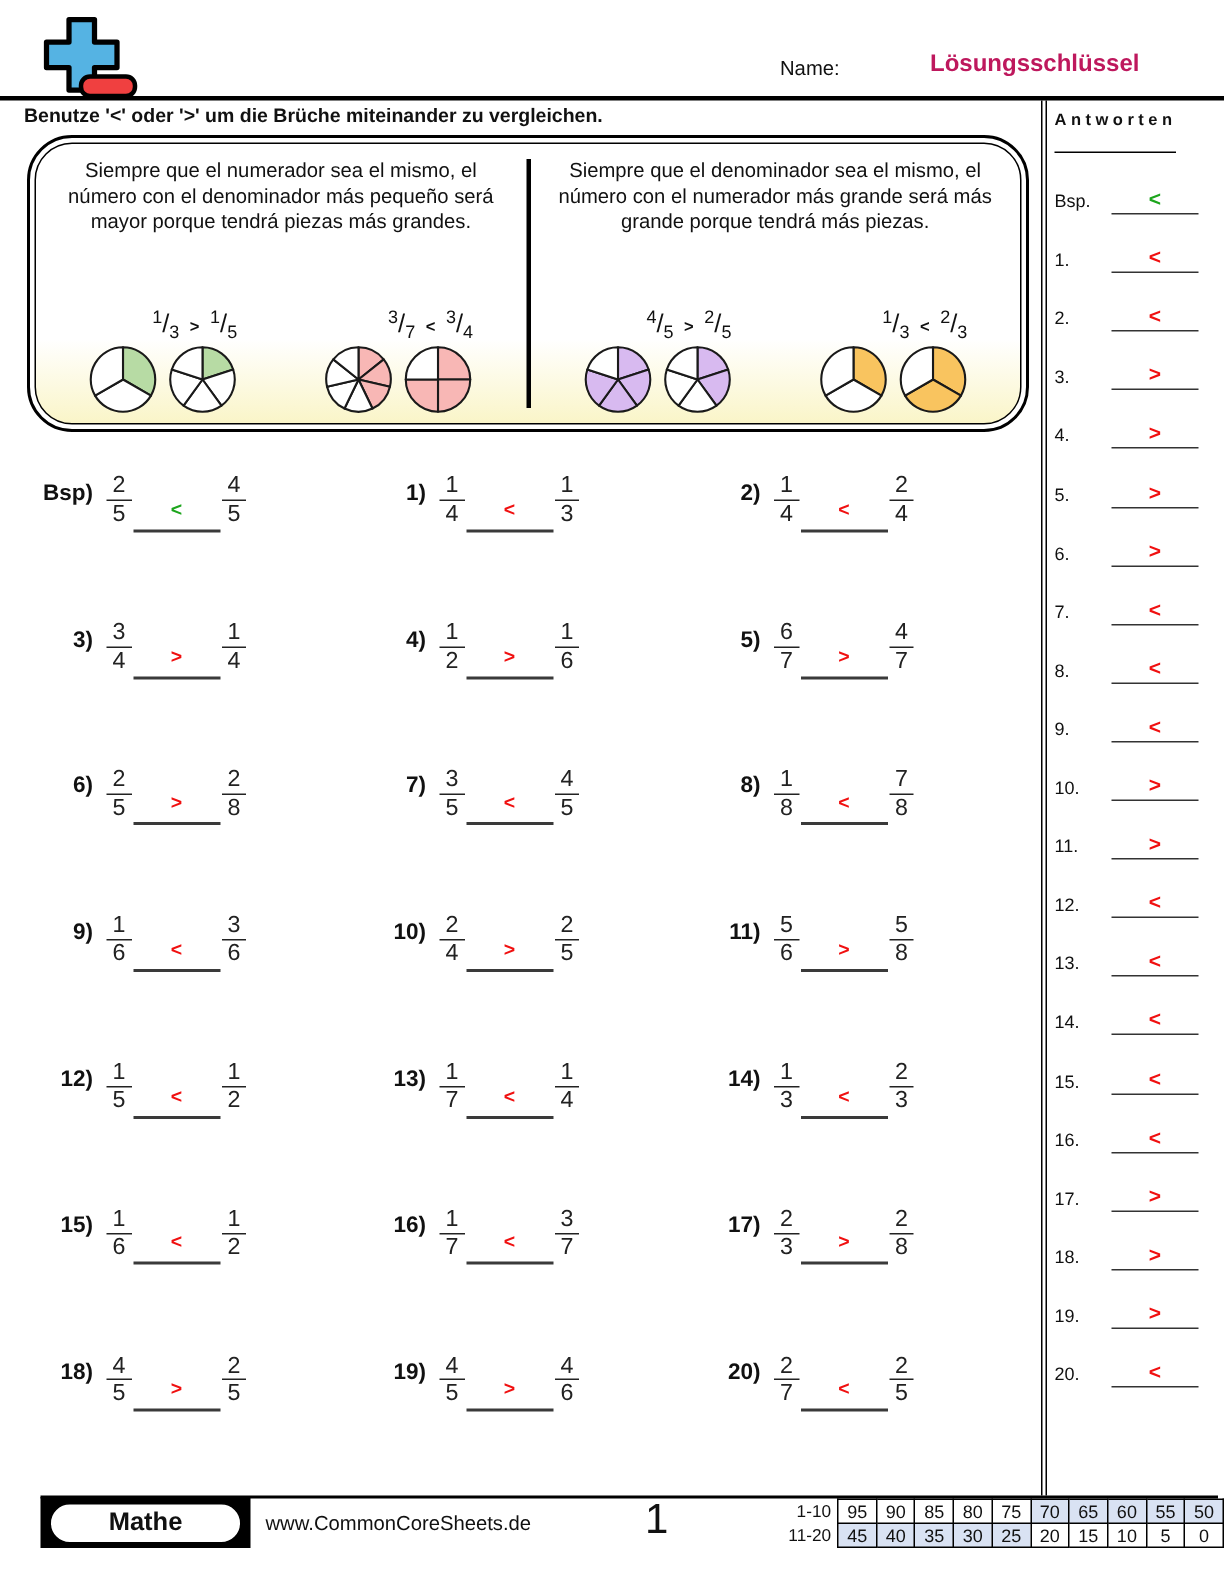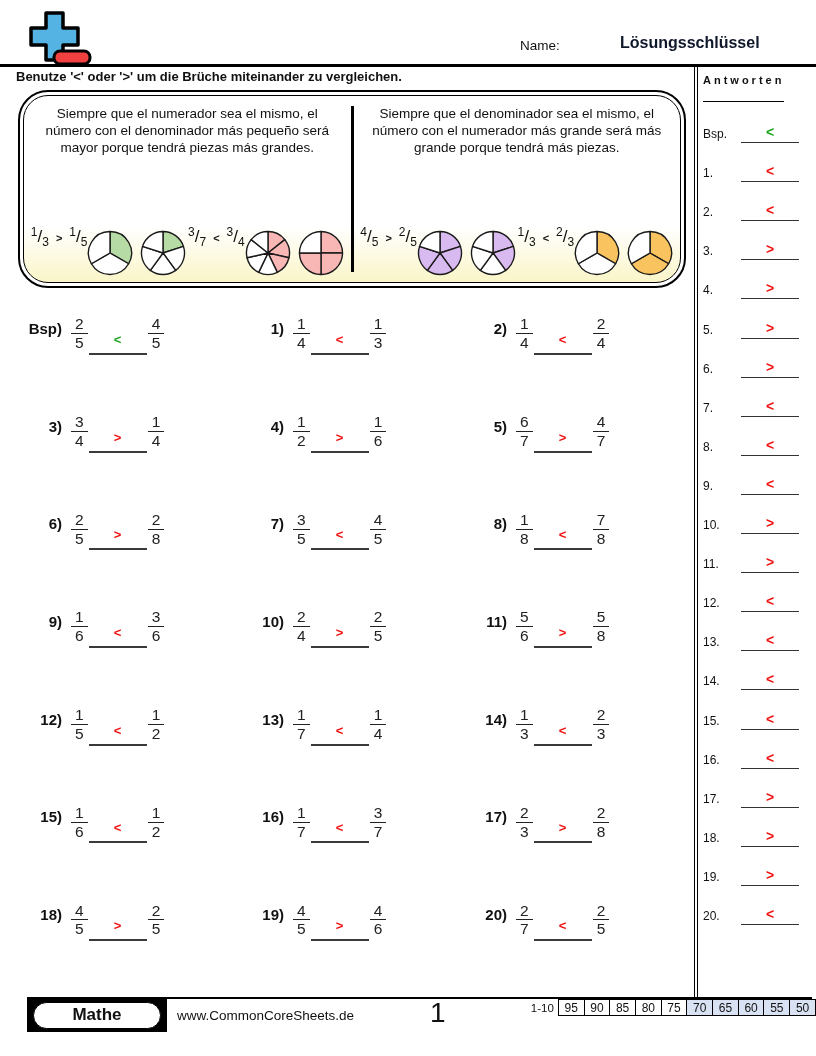--- a/index.html
+++ b/index.html
@@ -31,21 +31,21 @@
   
   .infobox{position:absolute;left:18px;top:90px;width:668px;height:198px;
            border:2.5px solid #000;border-radius:30px;padding:3px;background:#fff;box-sizing:border-box;}
   .infobox-inner{width:100%;height:100%;border:1.5px solid #000;border-radius:25px;
                  display:flex;background:linear-gradient(#ffffff 70%,#faf5c8 100%);
                  overflow:hidden;box-sizing:border-box;}
   .info-half{flex:1;display:flex;flex-direction:column;padding:10px 6px 4px;}
   .info-divider{width:3px;background:#000;margin:10px 0;}
   .info-text{font-size:13.5px;line-height:1.25;text-align:center;margin:0 10px;}
   .examples{display:flex;justify-content:space-around;margin-top:auto;padding-bottom:2px;}
-  .example{display:flex;align-items:flex-start;}
+  .example{display:flex;flex-direction:column;align-items:flex-end;}
   .ex-line{font-size:11px;white-space:nowrap;margin-bottom:1px;}
   .sfrac .n{font-size:12px;position:relative;top:-6px;}
   .sfrac .sl{font-size:17px;}
   .sfrac .d{font-size:12px;position:relative;top:4px;}
   .ex-op{margin:0 7px;font-size:11px;font-weight:bold;}
   .ex-pies{display:flex;gap:7px;margin-top:3px;}
 
   
   .problems{position:absolute;left:16px;top:298px;width:668px;
             display:grid;grid-template-columns:222px 223px 223px;grid-auto-rows:97.7px;}
@@ -78,21 +78,21 @@
 
 <div class="page">
 
   <div class="logo">
     <svg width="82" height="58" viewBox="0 0 82 58">
       <path d="M30 5 h17 v15 h15 v17 h-15 v15 h-17 v-15 h-15 v-17 h15 z" fill="#55b3e3" stroke="#000" stroke-width="3.5" stroke-linejoin="round"></path>
       <rect x="38" y="43" width="36" height="13" rx="6" fill="#f04040" stroke="#000" stroke-width="3"></rect>
     </svg>
   </div>
   <div class="hdr-name">Name:</div>
-  <div class="hdr-key" style="color:#0f172a;">Lösungsschlüssel</div>
+  <div class="hdr-key" style="color:#be185d;">Lösungsschlüssel</div>
   <div class="hdr-rule"></div>
   <div class="directions">Benutze '&lt;' oder '&gt;' um die Brüche miteinander zu vergleichen.</div>
 
   <div class="infobox">
     <div class="infobox-inner">
       <div class="info-half">
         <p class="info-text">Siempre que el numerador sea el mismo, el número con el denominador más pequeño será mayor porque tendrá piezas más grandes.</p>
         <div class="examples">
             <div class="example">
               <span class="ex-line"><span class="sfrac"><span class="n">1</span><span class="sl">/</span><span class="d">3</span></span><span class="ex-op">&gt;</span><span class="sfrac"><span class="n">1</span><span class="sl">/</span><span class="d">5</span></span></span>
@@ -620,16 +620,29 @@
           <td class="c" style="background:#fff">90</td>
           <td class="c" style="background:#fff">85</td>
           <td class="c" style="background:#fff">80</td>
           <td class="c" style="background:#fff">75</td>
           <td class="c" style="background:#d9e2f3">70</td>
           <td class="c" style="background:#d9e2f3">65</td>
           <td class="c" style="background:#d9e2f3">60</td>
           <td class="c" style="background:#d9e2f3">55</td>
           <td class="c" style="background:#d9e2f3">50</td>
         </tr>
+        <tr>
+          <td class="rl">11-20</td>
+          <td class="c" style="background:#d9e2f3">45</td>
+          <td class="c" style="background:#d9e2f3">40</td>
+          <td class="c" style="background:#d9e2f3">35</td>
+          <td class="c" style="background:#d9e2f3">30</td>
+          <td class="c" style="background:#d9e2f3">25</td>
+          <td class="c" style="background:#fff">20</td>
+          <td class="c" style="background:#fff">15</td>
+          <td class="c" style="background:#fff">10</td>
+          <td class="c" style="background:#fff">5</td>
+          <td class="c" style="background:#fff">0</td>
+        </tr>
       </tbody>
     </table>
 
 </div>
 
 </body></html>

